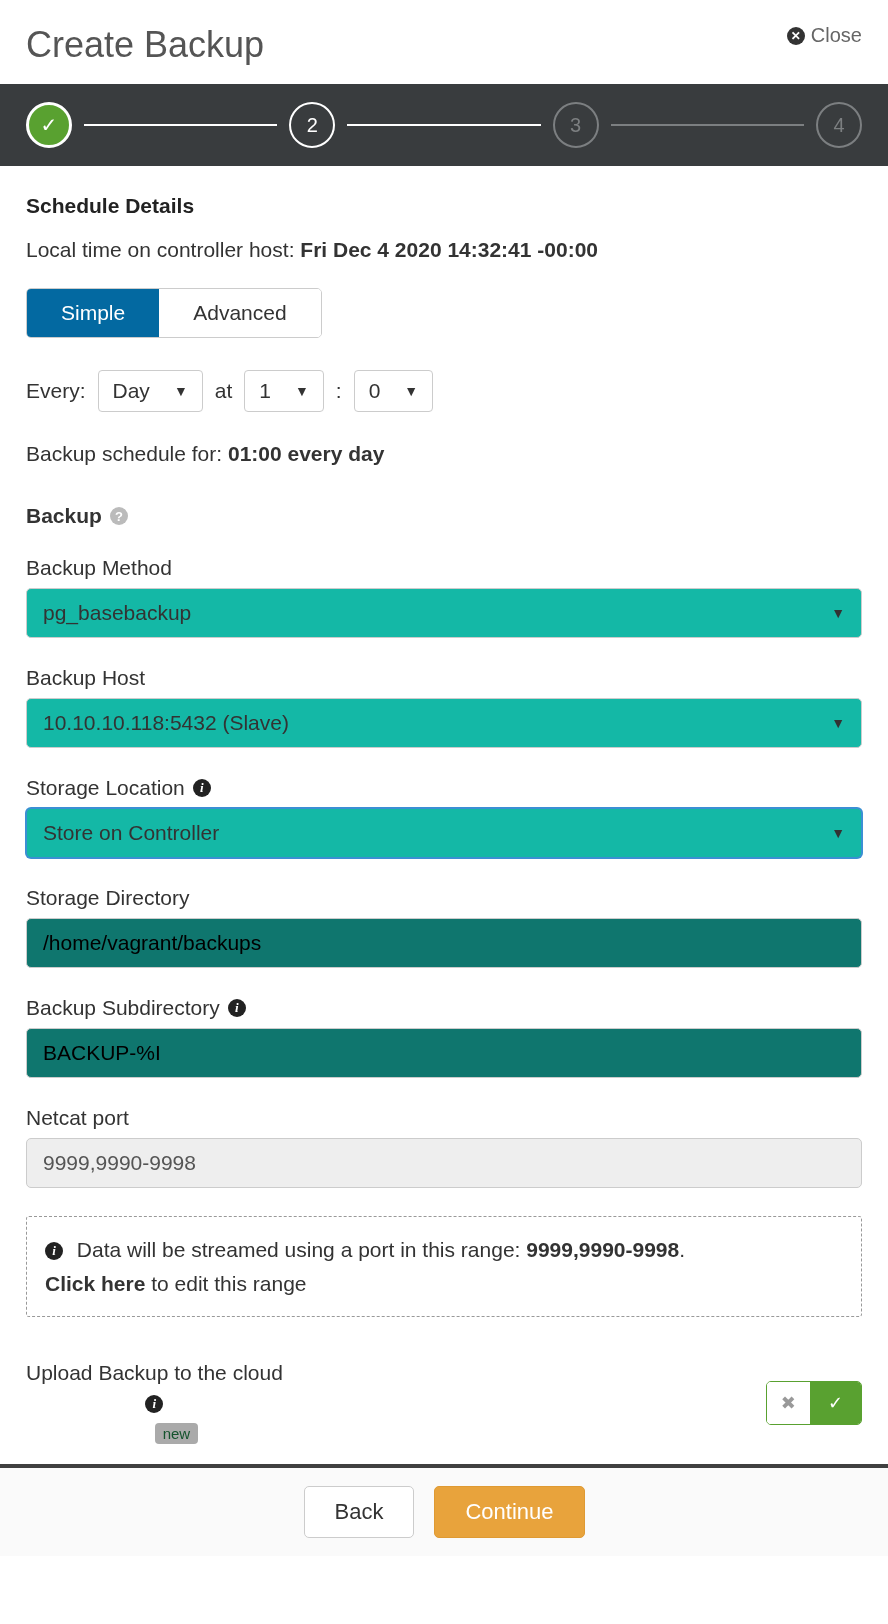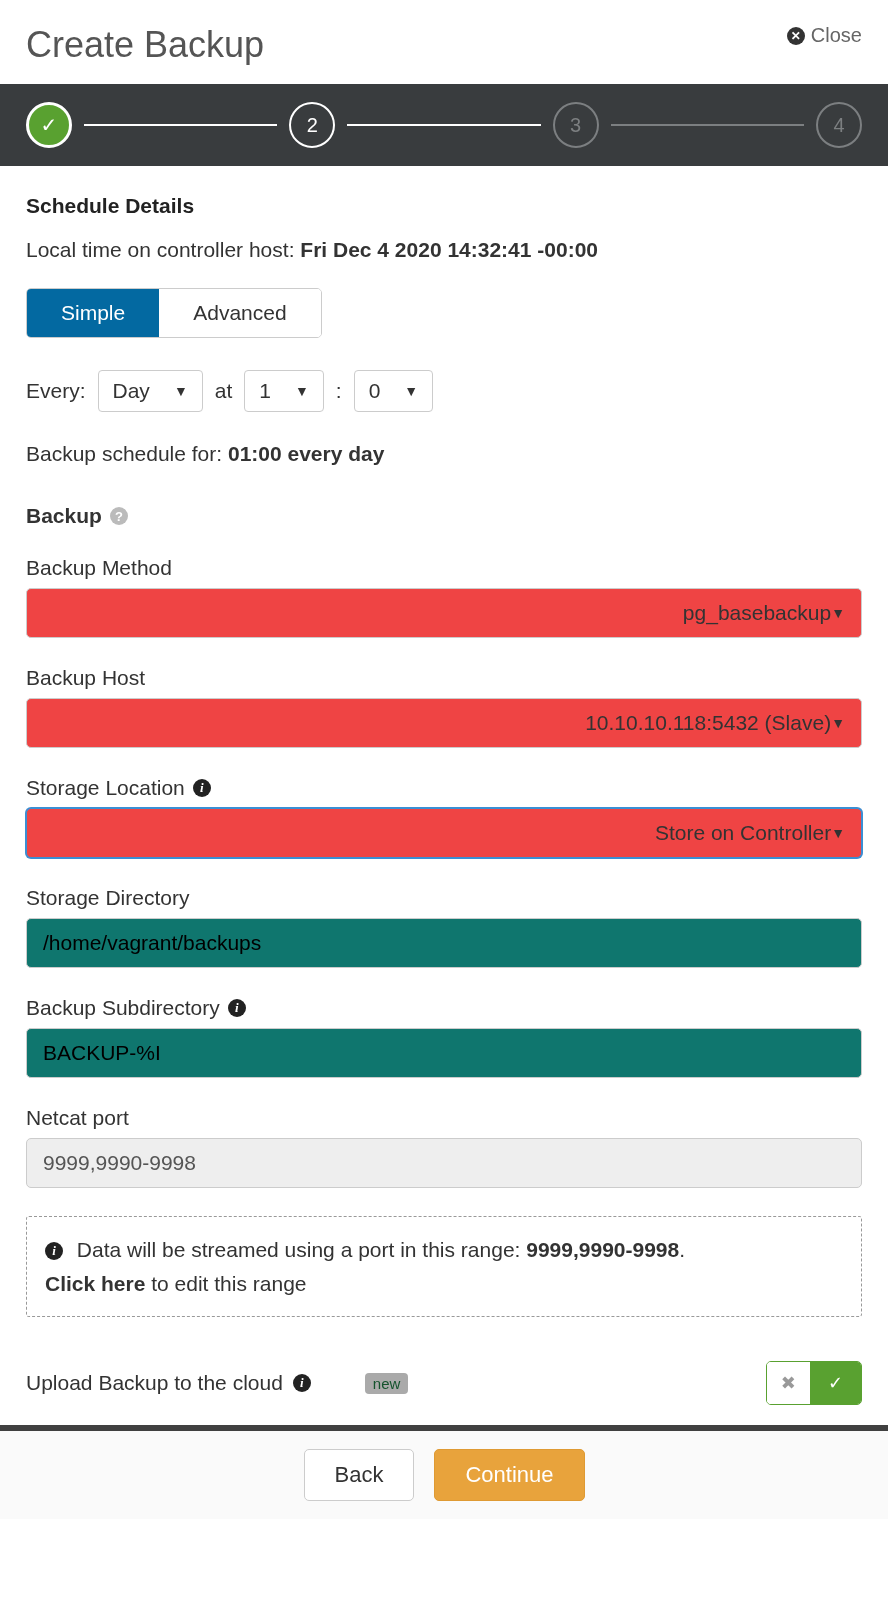--- a/index.html
+++ b/index.html
@@ -22,34 +22,34 @@
   .tabs { display: inline-flex; border: 1px solid #ccc; border-radius: 5px; overflow: hidden; margin-bottom: 32px; }
   .tab { padding: 12px 34px; font-size: 21px; cursor: pointer; background: #fff; color: #333; }
   .tab.active { background: #0369a1; color: #fff; }
   .sched-row { display: flex; align-items: center; gap: 12px; font-size: 21px; margin-bottom: 30px; }
   .select-wrap { border: 1px solid #ccc; border-radius: 4px; padding: 8px 14px; display: flex; align-items: center; gap: 24px; font-size: 21px; cursor: pointer; background: #fff; }
   .select-wrap .caret { font-size: 14px; }
   .h3 { font-size: 21px; font-weight: bold; margin-top: 38px; margin-bottom: 6px; display: flex; align-items: center; gap: 8px; }
   .qmark { width: 18px; height: 18px; border-radius: 50%; background: #bbb; color: #fff; display: flex; align-items: center; justify-content: center; font-size: 13px; font-weight: bold; }
   .info-icon { width: 18px; height: 18px; border-radius: 50%; background: #222; color: #fff; display: inline-flex; align-items: center; justify-content: center; font-size: 13px; font-weight: bold; font-style: italic; font-family: Georgia, serif; }
   .label { font-size: 21px; color: #333; margin-bottom: 8px; margin-top: 28px; display: flex; align-items: center; gap: 8px; }
-  .field { width: 100%; border: 1px solid #ccc; border-radius: 5px; padding: 12px 16px; font-size: 21px; display: flex; align-items: center; justify-content: flex-end; background: #ef4444; cursor: pointer; }
+  .field { width: 100%; border: 1px solid #ccc; border-radius: 5px; padding: 12px 16px; font-size: 21px; display: flex; align-items: center; justify-content: space-between; background: #14b8a6; cursor: pointer; }
   .field.focused { border-color: #3b8fd4; box-shadow: 0 0 0 1px #3b8fd4; }
   .field .caret { font-size: 14px; }
   .input { width: 100%; border: 1px solid #ccc; border-radius: 5px; padding: 12px 16px; font-size: 21px; background: #0f766e; }
   .input.readonly { background: #eee; color: #555; }
   .info-box { border: 1px dashed #999; border-radius: 3px; padding: 16px 18px; font-size: 21px; color: #333; margin-top: 28px; line-height: 1.6; }
   .info-box .info-icon { margin-right: 8px; vertical-align: middle; }
   .upload-row { display: flex; align-items: center; justify-content: space-between; margin-top: 44px; font-size: 21px; }
-  .upload-row .left { display: flex; align-items: center; gap: 10px; }
+  .upload-row .left { display: flex; align-items: center; gap: 10px; flex-direction: column; }
   .badge-new { background: #aaa; color: #14532d; font-size: 15px; padding: 2px 8px; border-radius: 4px; margin-left: 44px; }
   .toggle-group { display: flex; border: 1px solid #59a130; border-radius: 5px; overflow: hidden; }
   .toggle-off { padding: 10px 14px; background: #fff; color: #999; font-size: 18px; cursor: pointer; }
   .toggle-on { padding: 10px 18px; background: #59a130; color: #fff; font-size: 18px; cursor: pointer; }
-  .footer { border-top: 6px solid #404040; background: #fafafa; padding: 18px 26px; display: flex; justify-content: center; gap: 20px; }
+  .footer { border-top: 4px solid #404040; background: #fafafa; padding: 18px 26px; display: flex; justify-content: center; gap: 20px; }
   .btn { padding: 12px 30px; font-size: 22px; border-radius: 5px; cursor: pointer; }
   .btn-back { border: 1px solid #ccc; background: #fff; color: #333; }
   .btn-continue { border: 1px solid #df9a33; background: #e8a33c; color: #fff; }
 </style>
 </head>
 <body>
 
 <div class="header">
   <h1>Create Backup</h1>
   <div class="close-btn">

